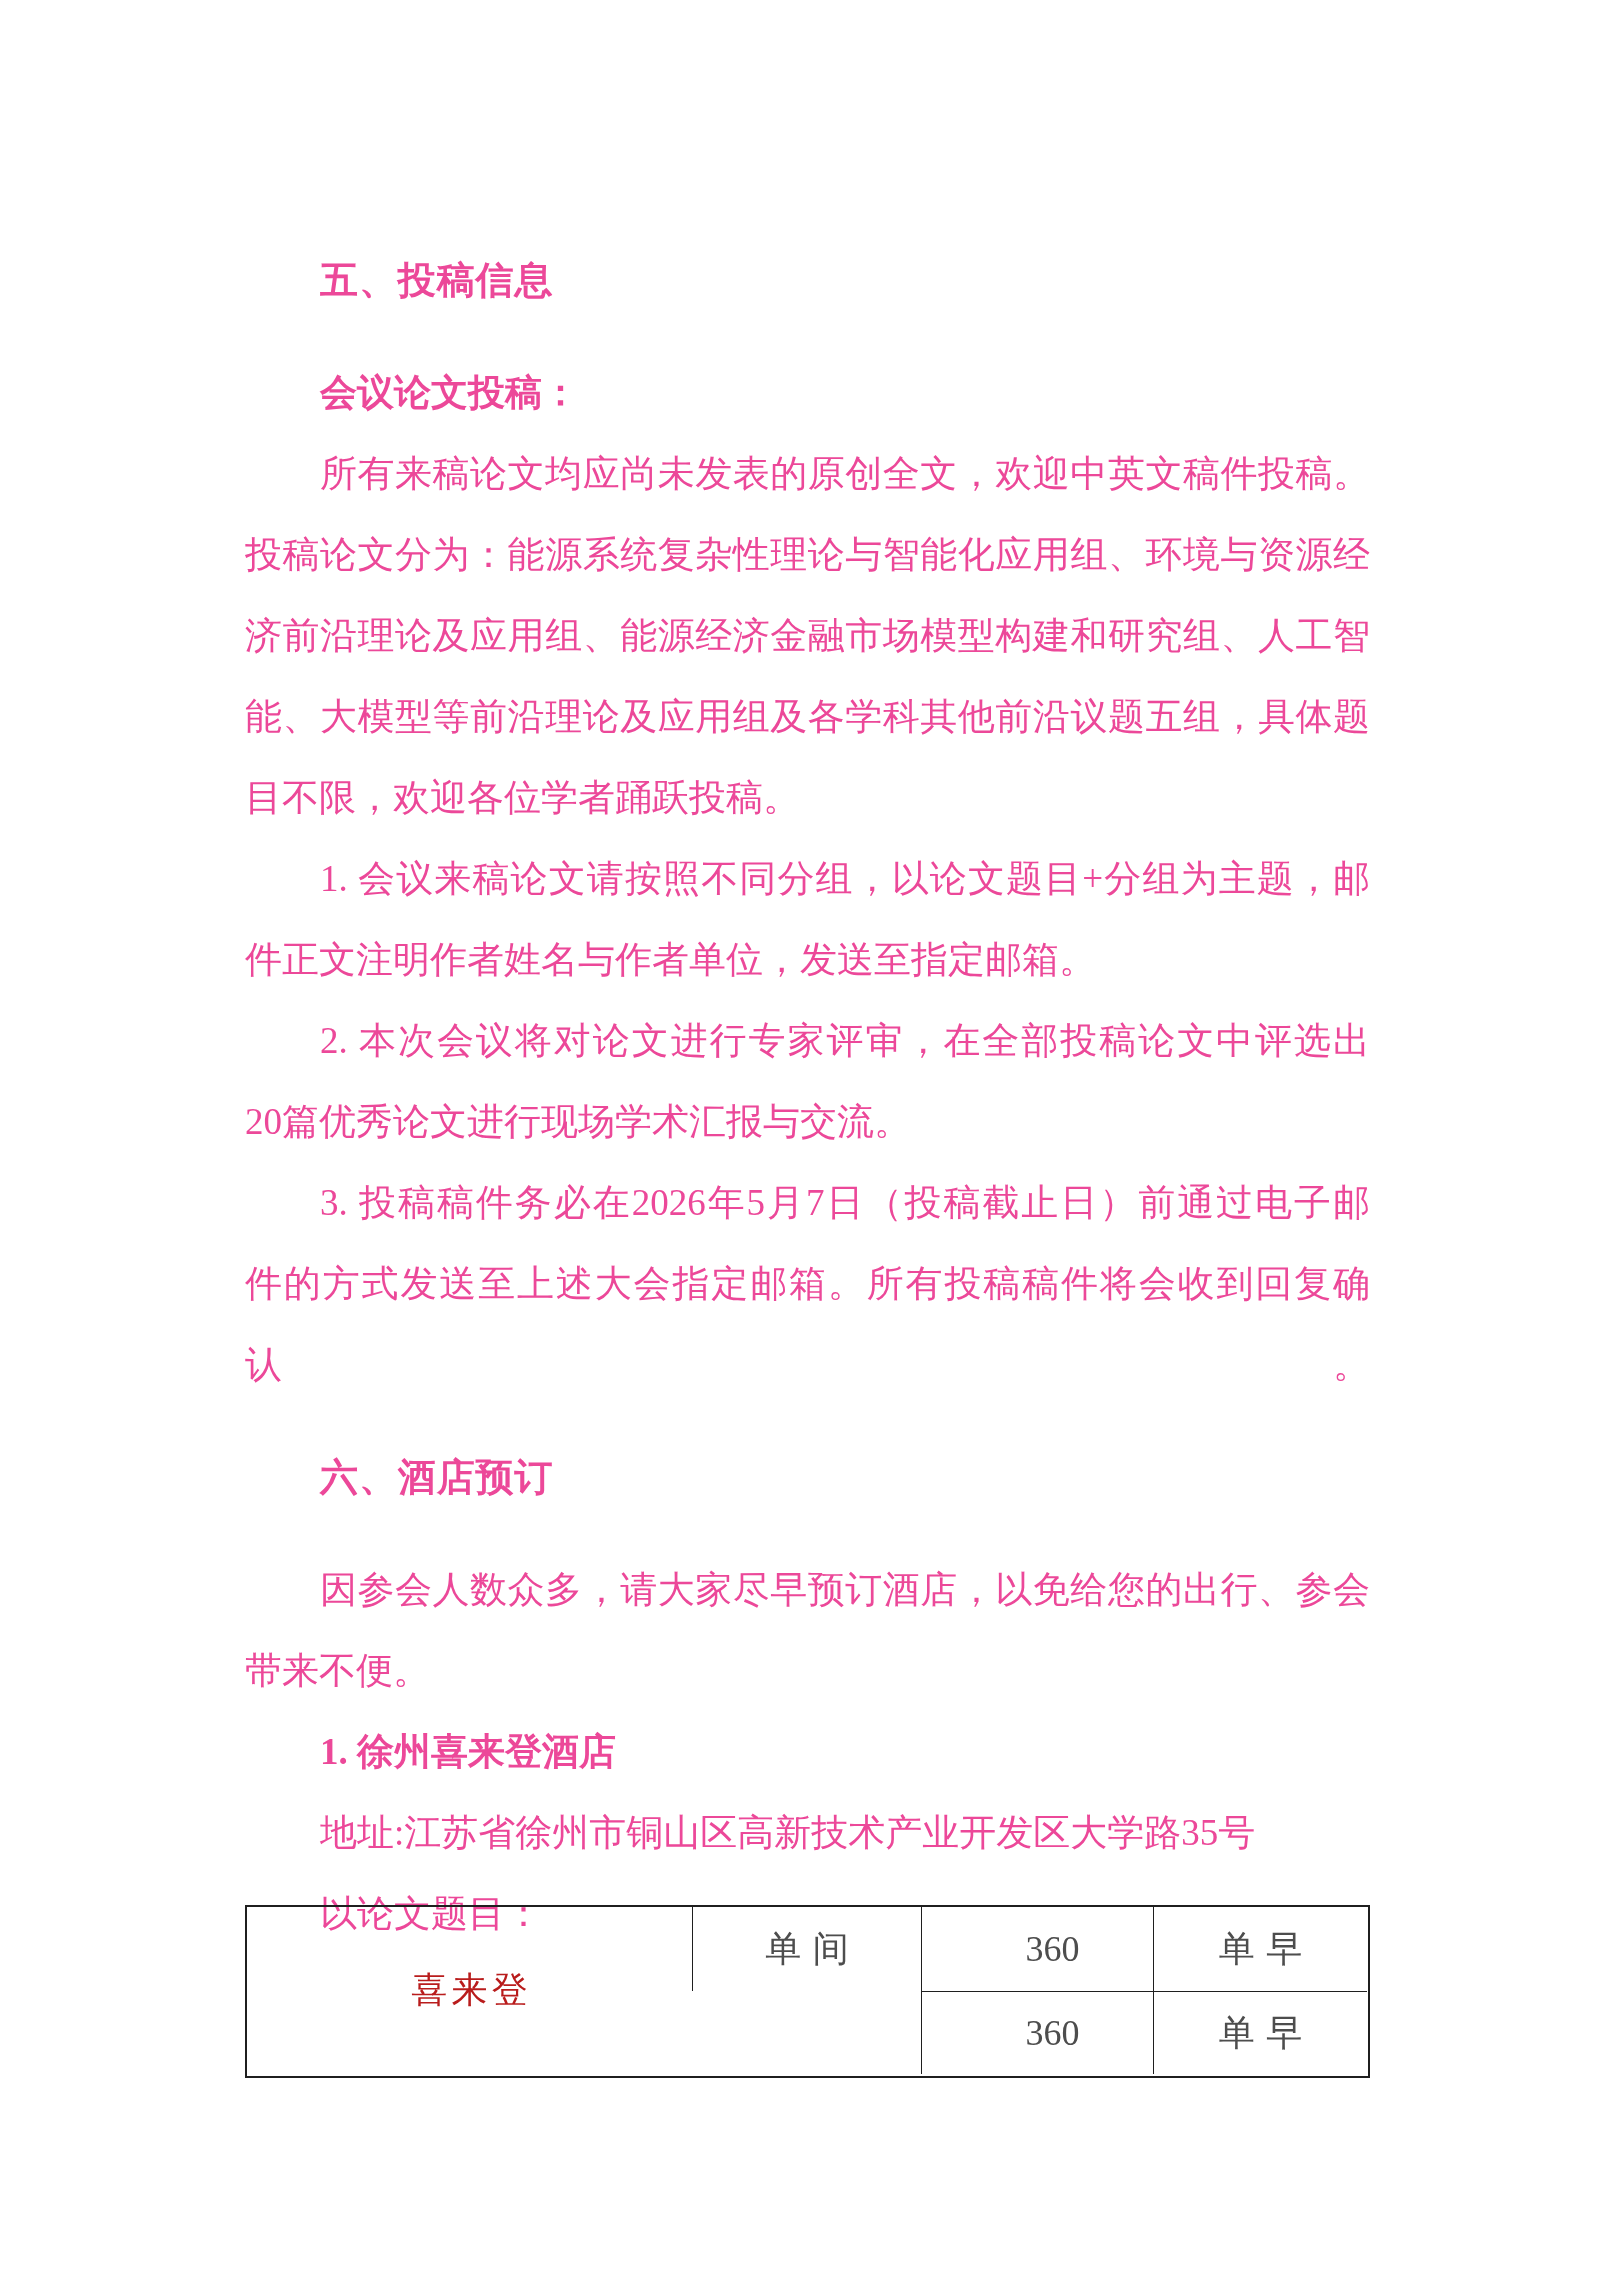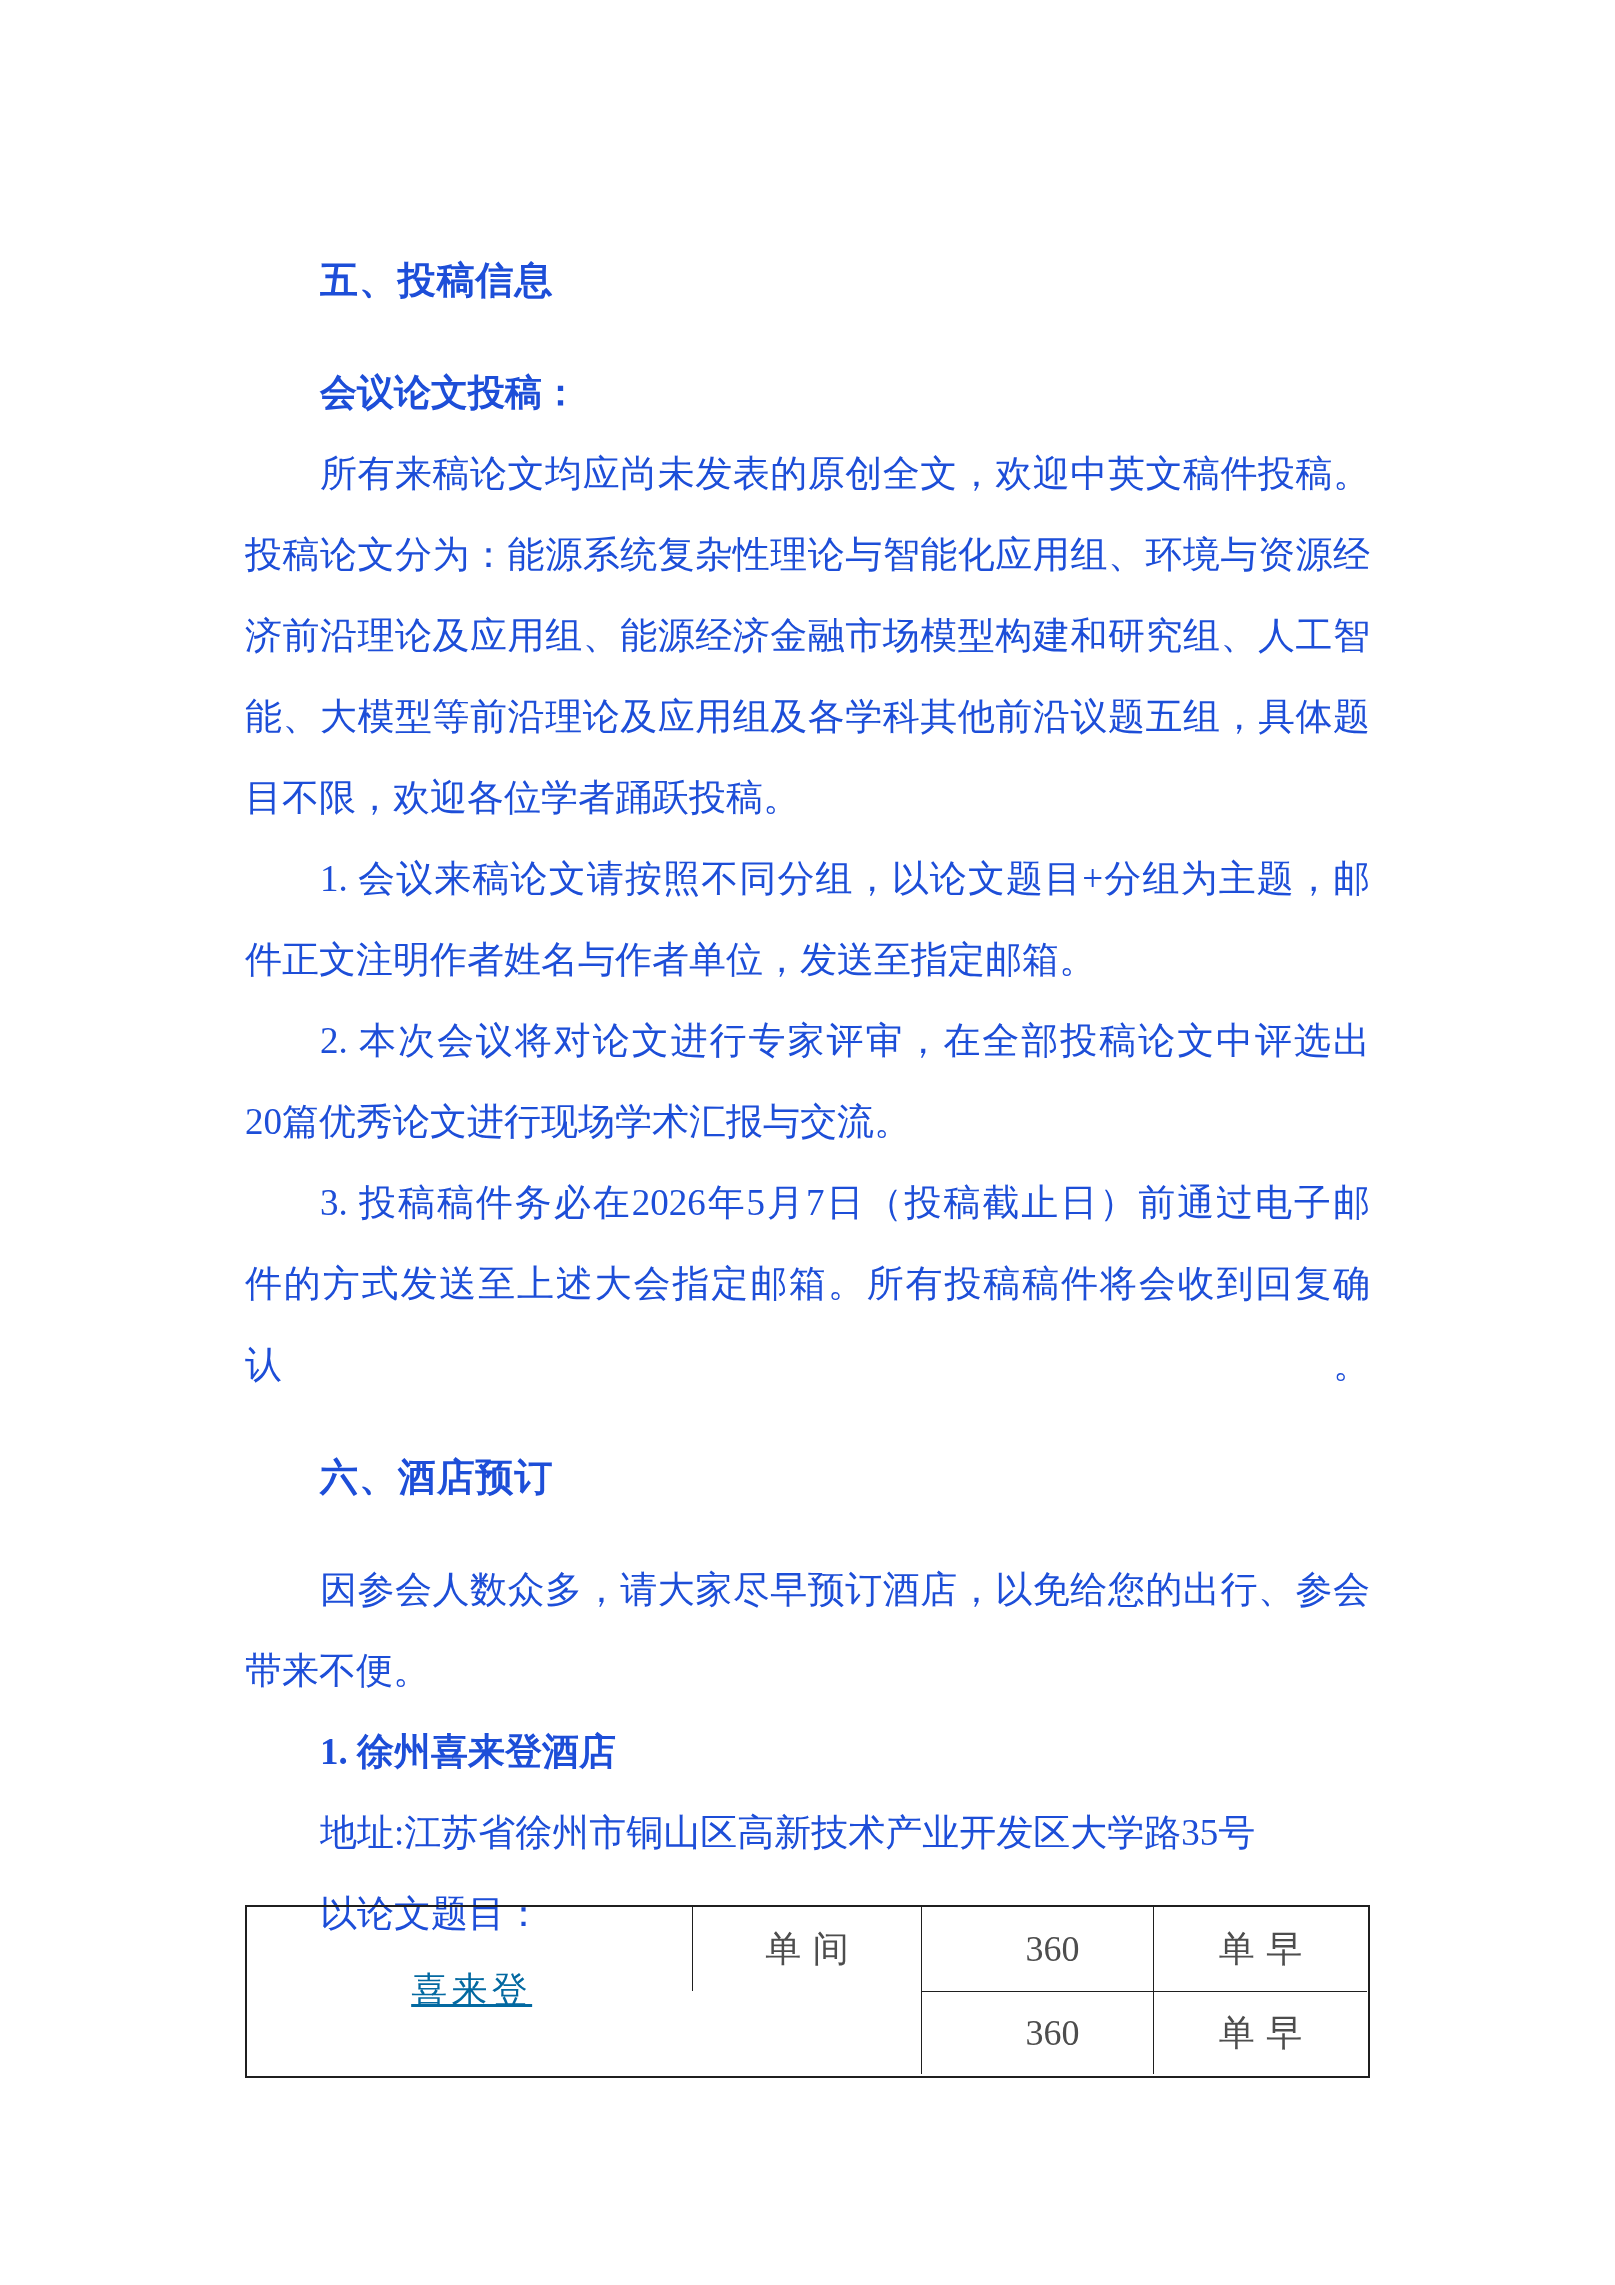--- a/index.html
+++ b/index.html
@@ -11,21 +11,21 @@
     overflow:hidden;
   }
   .doc{
     position:absolute;
     left:245px;
     top:208px;
     width:1125px;
     font-family:"Liberation Serif","DejaVu Serif",serif;
     font-size:37px;
     line-height:81px;
-    color:#1d4ed8;
+    color:#ec4899;
   }
   .ln{min-height:81px;}
   .indent{padding-left:75px;}
   .fill{text-align:justify;text-align-last:justify;}
   .bold{font-weight:700;}
   .head{
     font-family:"Liberation Sans","DejaVu Sans",sans-serif;
     font-weight:700;
     font-size:38px;
     letter-spacing:0.9px;
@@ -51,24 +51,23 @@
     justify-content:center;
     box-sizing:border-box;
     overflow:hidden;
     padding-left:30px;
   }
   .vline{border-left:1.8px solid #1f1f1f;}
   .hline{border-top:1.8px solid #1f1f1f;}
   .hotel-cell{
     grid-column:1;
     grid-row:1 / span 2;
-    color:#0369a1;
+    color:#b91c1c;
     letter-spacing:0.12em;
     padding-left:0.12em;
-    text-decoration:underline;
   }
   .spaced{letter-spacing:0.32em;padding-left:0.32em;}
 </style>
 </head>
 <body>
 
 <div class="page">
 
   <main class="doc">
 

